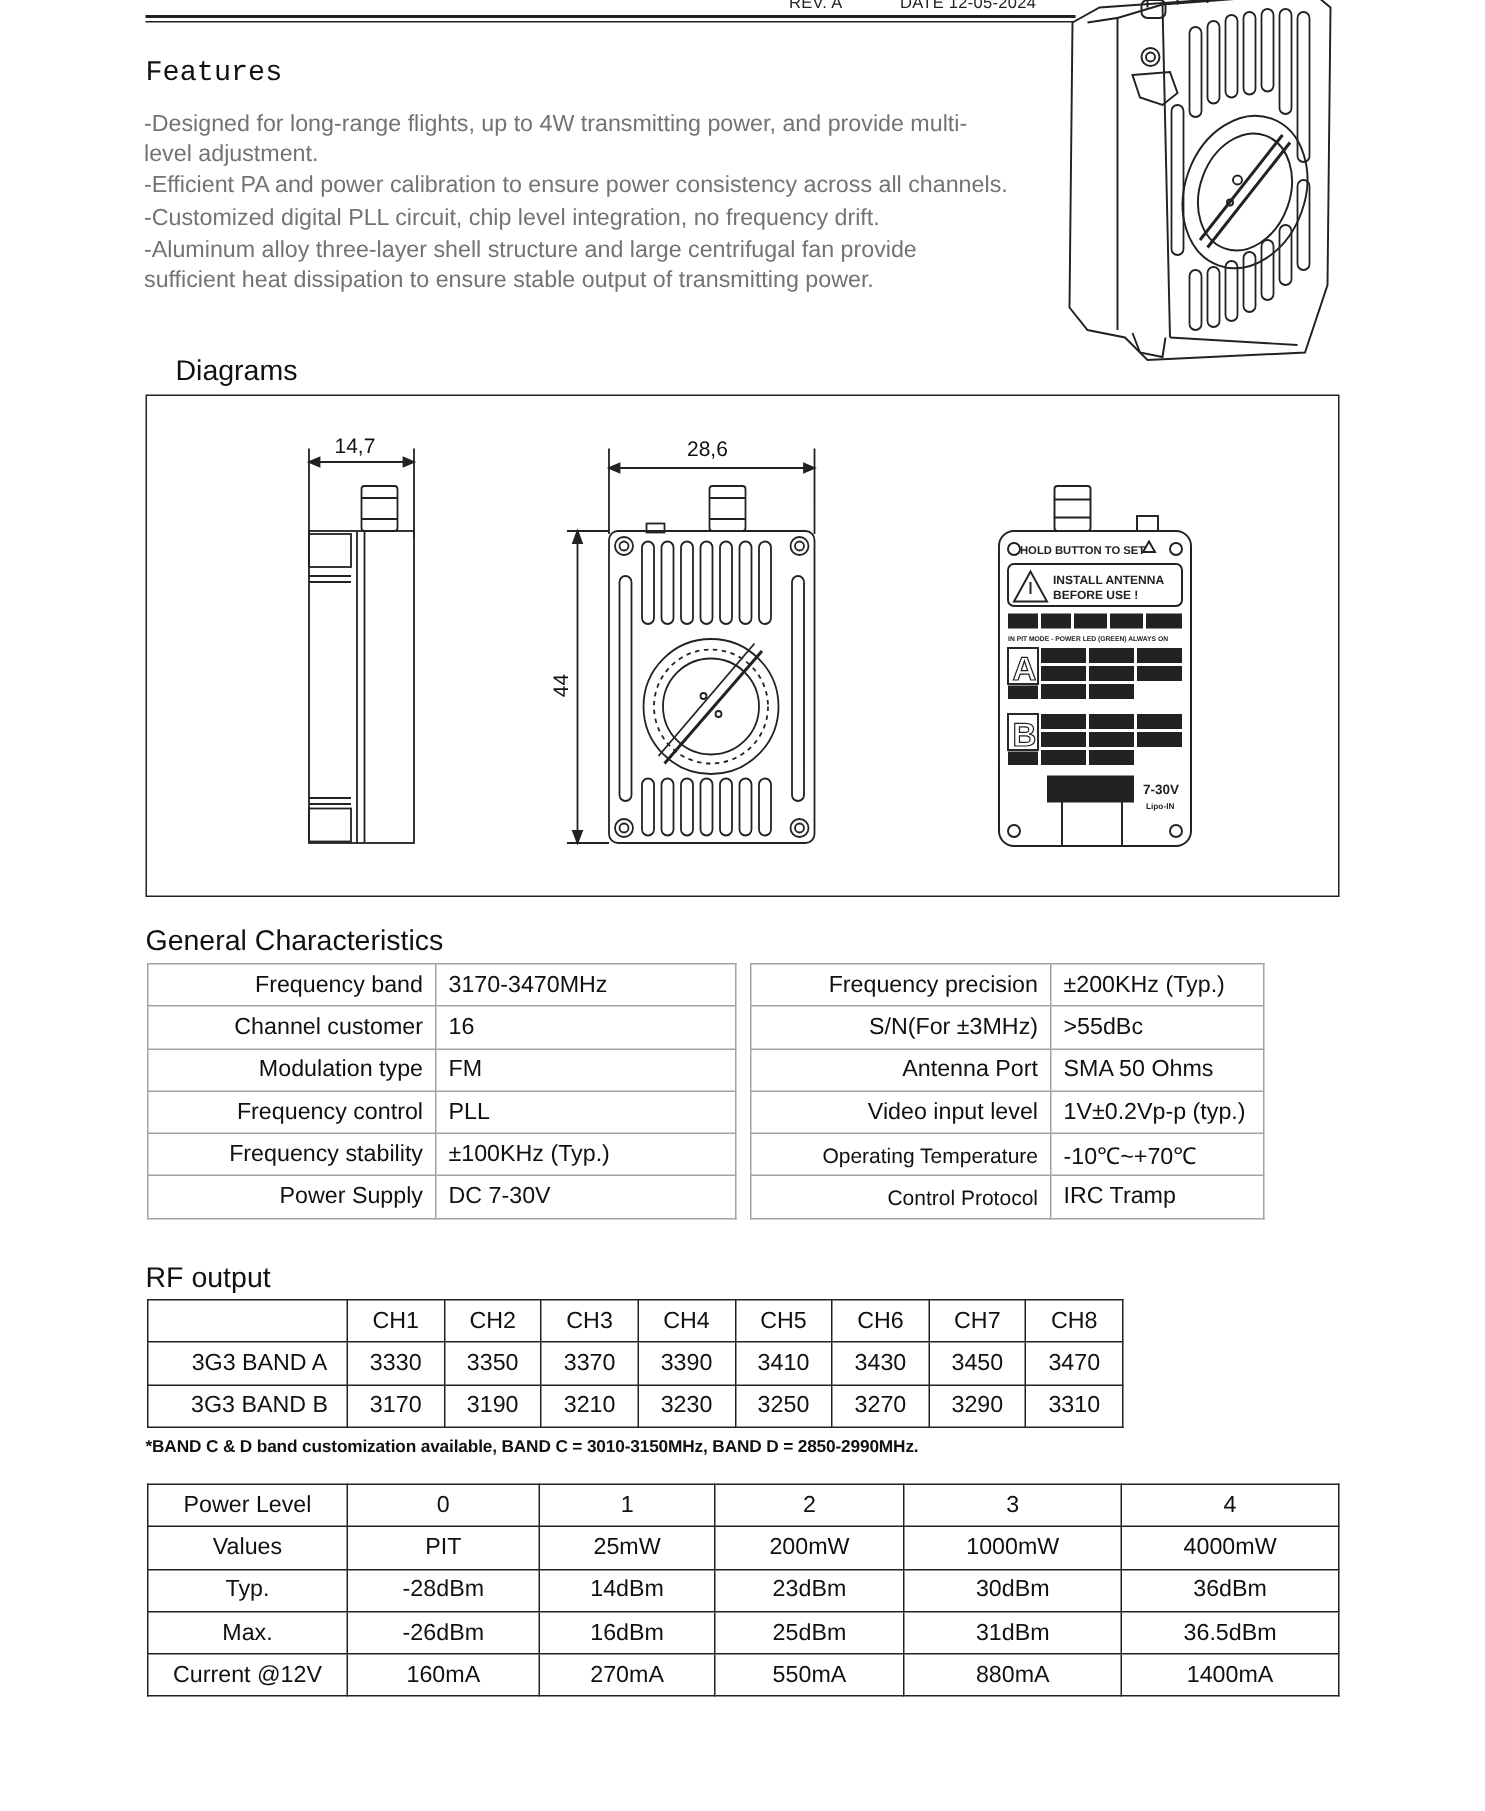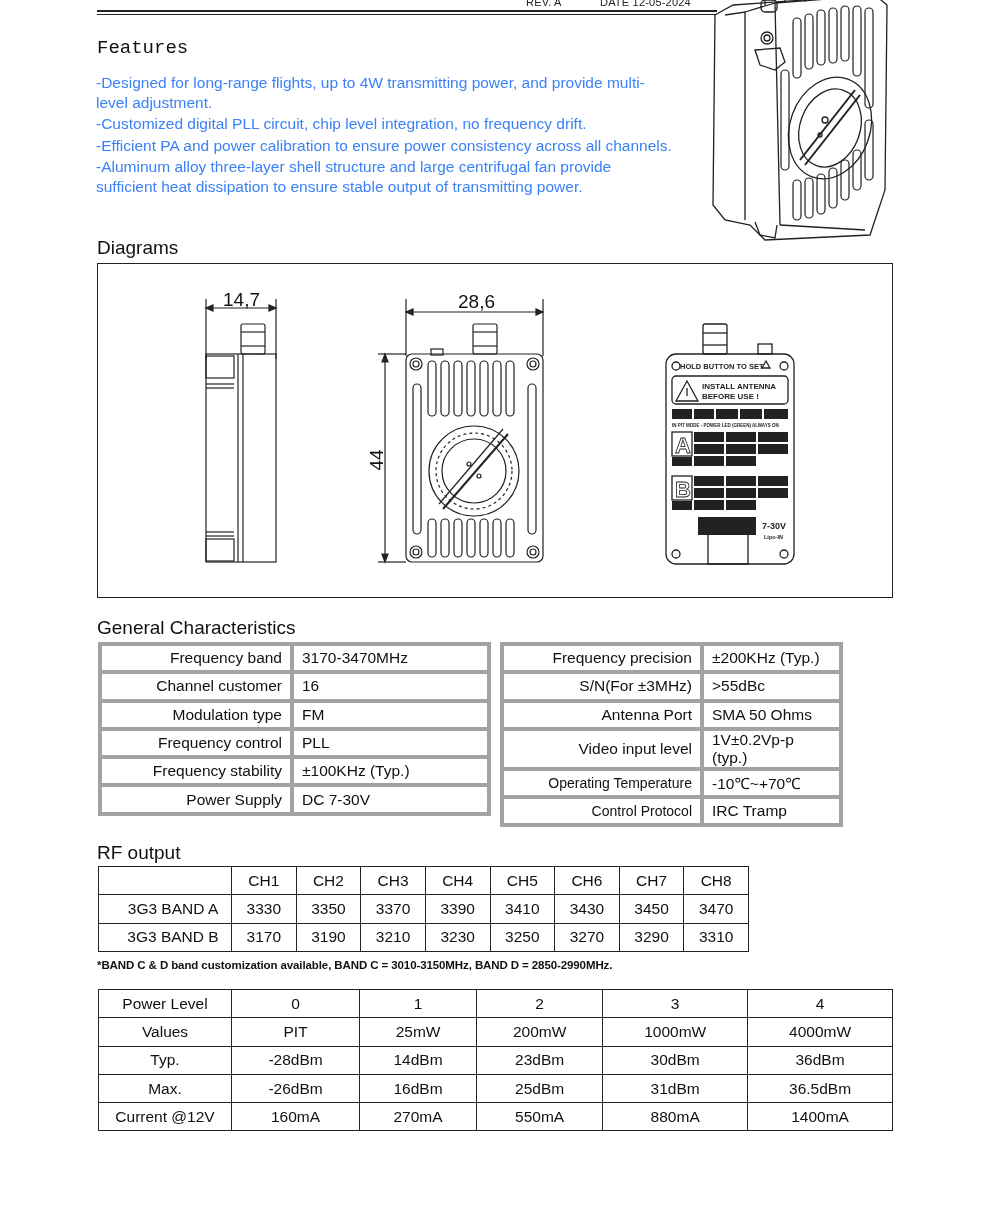--- a/index.html
+++ b/index.html
@@ -6,36 +6,36 @@
   html, body { width: 990px; height: 1207px; background: #ffffff; overflow: hidden; }
   body { position: relative; font-family: "Liberation Sans", sans-serif; color: #111; }
 
   .header-text { position: absolute; top: -4px; font-size: 11px; color: #222; letter-spacing: 0.2px; }
   .rev { left: 526px; }
   .date { left: 600px; }
   .header-rule { position: absolute; left: 97px; top: 10px; width: 620px; height: 5px; border-top: 2px solid #222; border-bottom: 1px solid #222; }
 
   .section-title { position: absolute; left: 97px; font-size: 19px; color: #111; }
   #features-title { top: 37px; font-family: Liberation Mono, monospace; }
-  #diagrams-title { top: 237px; }
+  #diagrams-title { top: 237px; margin-left: 20px; }
   #gc-title { top: 617px; }
   #rf-title { top: 842px; }
 
-  .features { position: absolute; left: 96px; top: 73px; width: 580px; font-size: 15.5px; line-height: 20px; color: #3b82f6; }
+  .features { position: absolute; left: 96px; top: 73px; width: 580px; font-size: 15.5px; line-height: 20px; color: #737373; }
   .features .item { margin-bottom: 1px; }
   .features .item:nth-child(2) { margin-bottom: 2px; }
 
   .product-img { position: absolute; left: 705px; top: 0; width: 190px; height: 245px; }
 
   .diagram-box { position: absolute; left: 97px; top: 263px; width: 796px; height: 335px; border: 1px solid #222; }
   .diagram-box svg { position: absolute; }
-  .dim-label { position: absolute; font-size: 19px; color: #111; }
+  .dim-label { position: absolute; font-size: 14px; color: #111; }
 
   table.spec { position: absolute; border-collapse: collapse; font-size: 15.5px; }
-  table.spec td { border: 4px solid #a3a3a3; height: 28.3px; padding: 0 8px; }
+  table.spec td { border: 1px solid #a3a3a3; height: 28.3px; padding: 0 8px; }
   table.spec td.k { text-align: right; }
   table.spec td.v { text-align: left; }
   #gc-left { left: 98px; top: 642px; width: 393px; }
   #gc-left td.k { width: 192px; }
   #gc-right { left: 500px; top: 642px; width: 343px; }
   #gc-right td.k { width: 200px; }
 
   table.grid { position: absolute; border-collapse: collapse; font-size: 15.5px; }
   table.grid td { border: 1px solid #222; text-align: center; height: 28.3px; padding: 0 2px; }
   #rf-table { left: 98px; top: 866px; width: 651px; }
@@ -50,22 +50,22 @@
 </head>
 <body>
 
 <div class="header-text rev">REV. A</div>
 <div class="header-text date">DATE  12-05-2024</div>
 <div class="header-rule"></div>
 
 <div class="section-title" id="features-title">Features</div>
 <div class="features">
   <div class="item">-Designed for long-range flights, up to 4W transmitting power, and provide multi-level adjustment.</div>
+  <div class="item">-Efficient PA and power calibration to ensure power consistency across all channels.</div>
   <div class="item">-Customized digital PLL circuit, chip level integration, no frequency drift.</div>
-  <div class="item">-Efficient PA and power calibration to ensure power consistency across all channels.</div>
   <div class="item">-Aluminum alloy three-layer shell structure and large centrifugal fan provide sufficient heat dissipation to ensure stable output of transmitting power.</div>
 </div>
 
 <svg class="product-img" viewBox="0 0 190 245" fill="none" stroke="#222" stroke-width="1.3">
   <path d="M 10 15 L 28 5 L 170 -5 L 182 5 L 180 190 L 165 235 L 60 240 L 45 225 L 20 220 L 8 205 Z" fill="#fff"></path>
   <path d="M 20 15 L 40 12 L 40 220"></path>
   <path d="M 40 12 L 70 3"></path>
   <path d="M 70 3 L 75 225"></path>
   <path d="M 75 225 L 160 230"></path>
   <path d="M 70 3 L 175 -5"></path>

